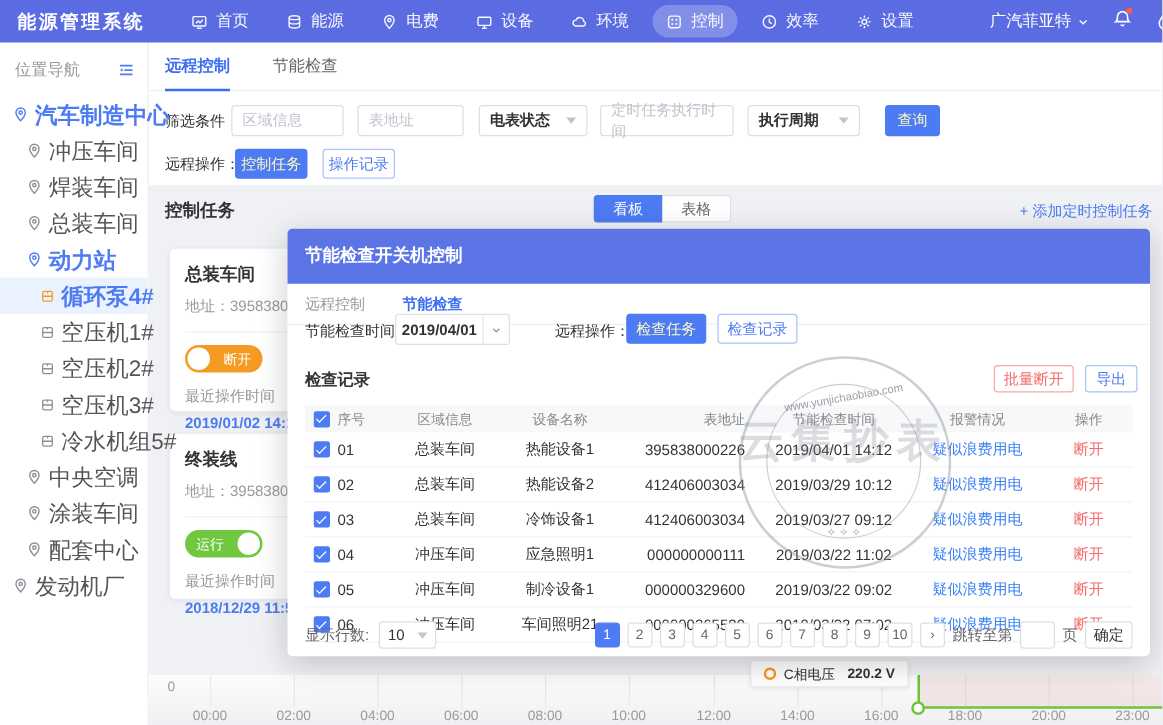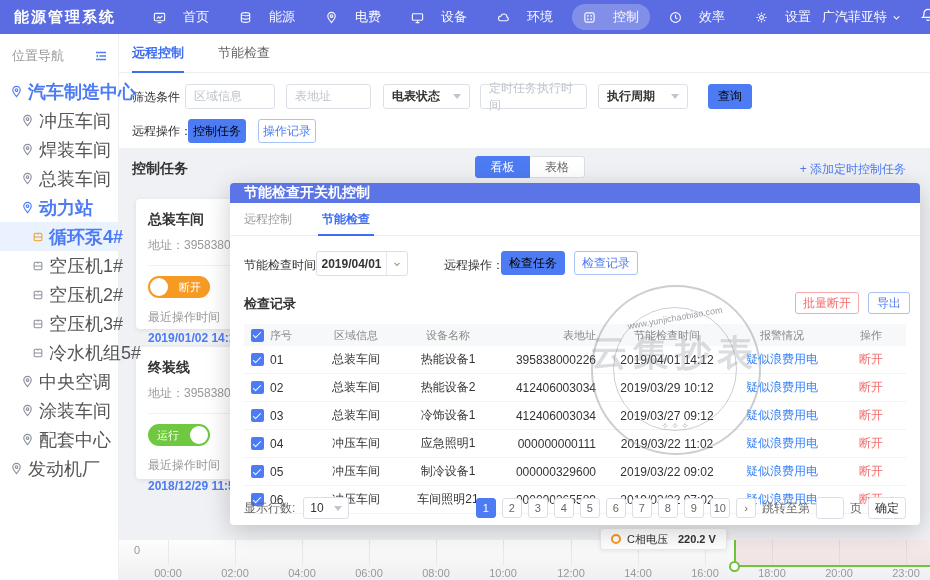--- a/index.html
+++ b/index.html
@@ -4,21 +4,21 @@
 <style>
   html,body{margin:0;padding:0}
   body{width:930px;height:580px;position:relative;overflow:hidden;background:#EFF1F4;
        font-family:"Liberation Sans","DejaVu Sans",sans-serif;-webkit-font-smoothing:antialiased}
   .icn{display:inline-flex;line-height:0}
   .icn svg{display:block}
   
   .topbar{position:absolute;left:0;top:0;width:930px;height:34px;background:#5B6CE3;display:flex;align-items:center;color:#fff;z-index:5}
   .brand{margin-left:14px;font-size:15px;font-weight:700;letter-spacing:2px;white-space:nowrap}
   .nav{display:flex;margin-left:26px;gap:8px;align-items:center}
-  .nav-item{display:flex;align-items:center;gap:17px;padding:4px 11px;border-radius:14px;font-size:13px;color:rgba(255,255,255,.96);cursor:pointer;white-space:nowrap}
+  .nav-item{display:flex;align-items:center;gap:7px;padding:4px 11px;border-radius:14px;font-size:13px;color:rgba(255,255,255,.96);cursor:pointer;white-space:nowrap}
   .nav-item.active{background:rgba(255,255,255,.24)}
   .topbar-right{margin-left:auto;display:flex;align-items:center;gap:8px;margin-right:-10px}
   .company{font-size:13px;display:flex;align-items:center;gap:4px;cursor:pointer;white-space:nowrap}
   .bell{position:relative;margin-left:10px;cursor:pointer}
   .bell .dot{position:absolute;right:0px;top:-1px;width:5px;height:5px;background:#F25C5C;border-radius:50%}
   .dropicn{margin-left:10px}
   
   .sidebar{position:absolute;left:0;top:34px;width:118px;bottom:0;background:#fff;border-right:1px solid #edeff2;z-index:4}
   .side-head{display:flex;justify-content:space-between;align-items:center;padding:13px 10px 12px 12px;color:#999;font-size:13px}
   .side-item{height:29px;display:flex;align-items:center;gap:5px;font-size:18px;color:#555;padding-left:10px;cursor:pointer;white-space:nowrap}
@@ -36,30 +36,30 @@
   .tab{display:flex;align-items:center;position:relative;cursor:pointer}
   .tab.active{color:#3D6EF2;font-weight:700}
   .tab.active::after{content:"";position:absolute;left:0;right:0;bottom:-1px;height:2px;background:#3D6EF2}
   .f-label{position:absolute;left:14px;top:55px;font-size:12px;color:#333}
   .inp{position:absolute;top:50px;height:25px;border:1px solid #dcdfe6;border-radius:3px;font-size:12px;display:flex;align-items:center;padding:0 8px;background:#fff;box-sizing:border-box;color:#333;cursor:pointer}
   .inp .ph{color:#c0c4cc}
   .sel{justify-content:space-between}
   .sel .v{color:#333;font-weight:600}
   .caret{width:0;height:0;border-left:4px solid transparent;border-right:4px solid transparent;border-top:5px solid #c0c4cc}
   .btn{display:flex;align-items:center;justify-content:center;font-size:12px;border-radius:3px;box-sizing:border-box;cursor:pointer;position:absolute}
-  .btn-primary{background:#4D7BF3;color:#000000;border:1px solid #4D7BF3}
+  .btn-primary{background:#4D7BF3;color:#fef9c3;border:1px solid #4D7BF3}
   .btn-outline{border:1px solid #A9C2F8;color:#4D7BF3;background:#fff}
   .btn-danger{border:1px solid #F7A9A9;color:#F56C6C;background:#fff}
   .r-label{position:absolute;left:14px;top:89px;font-size:12px;color:#333}
   .sec-title{position:absolute;left:14px;top:126px;font-size:14px;font-weight:700;color:#333}
   .seg{position:absolute;left:357px;top:122px;display:flex;cursor:pointer}
   .seg-item{width:55px;height:22px;display:flex;align-items:center;justify-content:center;font-size:12px;border:1px solid #dcdfe6;background:#fff;color:#666;box-sizing:border-box}
   .seg-item:first-child{border-radius:3px 0 0 3px;background:#4D7BF3;border-color:#4D7BF3;color:#fff}
   .seg-item:last-child{border-radius:0 3px 3px 0;border-left:none}
-  .add-link{position:absolute;right:24px;top:127px;color:#4D7BF3;font-size:12px;cursor:pointer}
+  .add-link{position:absolute;right:8px;top:127px;color:#4D7BF3;font-size:12px;cursor:pointer}
   
   .card{position:absolute;left:18px;width:158px;background:#fff;border-radius:4px;box-shadow:0 1px 5px rgba(31,45,61,.09);padding:12px;box-sizing:border-box}
   .card-title{font-size:14px;color:#333;font-weight:700}
   .card-addr{margin-top:8px;font-size:12px;color:#999;white-space:nowrap;overflow:hidden}
   .card-div{border-top:1px solid #f0f2f5;margin:11px 0 10px}
   .toggle{width:62px;height:22px;border-radius:11px;display:flex;align-items:center;color:#fff;font-size:11px;position:relative;cursor:pointer}
   .toggle.off{background:#F59A23;justify-content:flex-end;padding-right:9px;box-sizing:border-box}
   .toggle.off::before{content:"";position:absolute;left:2px;top:2px;width:18px;height:18px;background:#fff;border-radius:50%}
   .toggle.on{background:#6FC83F;padding-left:9px;box-sizing:border-box}
   .toggle.on::before{content:"";position:absolute;right:2px;top:2px;width:18px;height:18px;background:#fff;border-radius:50%}
@@ -72,21 +72,21 @@
   .tick{position:absolute;top:27px;font-size:11px;color:#999;transform:translateX(-50%);white-space:nowrap}
   .pinkzone{position:absolute;left:617px;top:0;width:195px;height:26px;background:rgba(224,160,160,.20)}
   .vline{position:absolute;left:616px;top:0;width:2px;height:26px;background:#6EC53C}
   .hline{position:absolute;left:617px;top:25px;right:0;height:2px;background:#6EC53C}
   .gdot{position:absolute;left:611px;top:21px;width:7px;height:7px;border:2px solid #6EC53C;background:#fff;border-radius:50%}
   .legend{position:absolute;left:482px;top:-12px;height:20px;background:#fff;border:1px solid #ebebee;box-shadow:0 1px 4px rgba(0,0,0,.08);border-radius:3px;display:flex;align-items:center;gap:6px;padding:0 10px;font-size:11px;color:#333;white-space:nowrap}
   .legend .ring{width:6px;height:6px;border:2px solid #F59A23;border-radius:50%}
   .legend .lv{font-weight:700;margin-left:4px}
   
   .modal{position:absolute;left:230px;top:183px;width:690px;height:342px;background:#fff;border-radius:4px;box-shadow:0 6px 26px rgba(0,0,0,.20);z-index:10}
-  .m-head{height:20px;background:#5B74E6;border-radius:4px 4px 0 0;color:#fff;font-size:14px;font-weight:700;display:flex;align-items:center;padding-left:14px}
+  .m-head{height:44px;background:#5B74E6;border-radius:4px 4px 0 0;color:#fff;font-size:14px;font-weight:700;display:flex;align-items:center;padding-left:14px}
   .m-tabs{height:32px;border-bottom:1px solid #edeff2;display:flex;gap:30px;padding-left:14px;font-size:12px;color:#999}
   .m-tab{display:flex;align-items:center;position:relative;cursor:pointer}
   .m-tab.active{color:#3D6EF2;font-weight:700}
   .m-tab.active::after{content:"";position:absolute;left:-4px;right:-4px;bottom:-1px;height:2px;background:#3D6EF2}
   .m-flabel{position:absolute;left:14px;top:74px;font-size:12px;color:#333}
   .m-sel{position:absolute;left:86px;top:68px;width:92px;height:25px;border:1px solid #dcdfe6;border-radius:3px;display:flex;align-items:center;box-sizing:border-box;font-size:12px;color:#333;cursor:pointer;background:#fff}
   .m-sel .v{flex:1;text-align:center;font-weight:600}
   .m-sel .cw{width:20px;height:100%;border-left:1px solid #e4e7ed;display:flex;align-items:center;justify-content:center}
   .m-olabel{position:absolute;left:214px;top:74px;font-size:12px;color:#333}
   .m-rec-title{position:absolute;left:14px;top:112px;font-size:13px;font-weight:700;color:#333}

